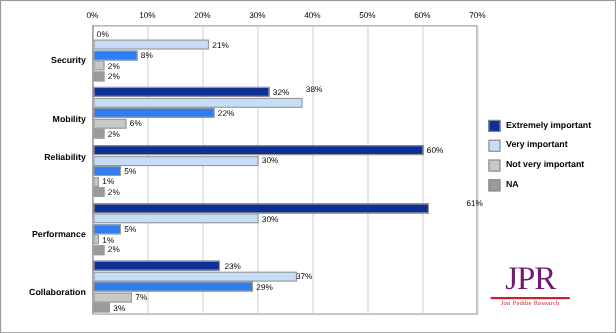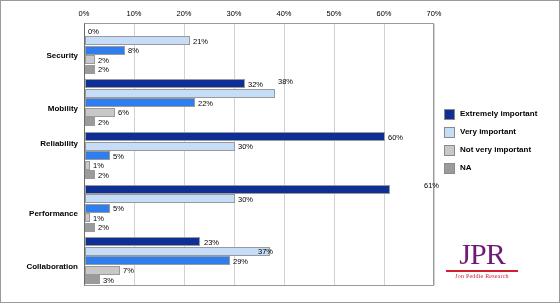--- a/index.html
+++ b/index.html
@@ -208,21 +208,21 @@
           <div class="barlabel" style="left: 28px; top: 23.5px;">5%</div>
           <div class="bar" style="top: 28.5px; width: 5px; background: rgb(200, 200, 200);"></div>
           <div class="barlabel" style="left: 8px; top: 33px;">1%</div>
           <div class="bar" style="top: 38px; width: 10px; background: rgb(155, 155, 155);"></div>
           <div class="barlabel" style="left: 13px; top: 42.5px;">2%</div>
         </div>
         <div class="group" style="top: 213.2px; height: 47px;">
           <div class="bar" style="top: 0px; width: 115px; background: rgb(13, 47, 150);"></div>
           <div class="barlabel" style="left: 119px; top: 4.5px;">23%</div>
           <div class="bar" style="top: 9.5px; width: 185px; background: rgb(197, 221, 247);"></div>
-          <div class="barlabel" style="left: 173px; top: 14px; text-align: center;">37%</div>
+          <div class="barlabel" style="left: 184px; top: 14px; text-align: center;">37%</div>
           <div class="bar" style="top: 19px; width: 145px; background: rgb(47, 126, 240);"></div>
           <div class="barlabel" style="left: 148px; top: 23.5px;">29%</div>
           <div class="bar" style="top: 28.5px; width: 35px; background: rgb(200, 200, 200);"></div>
           <div class="barlabel" style="left: 38px; top: 33px;">7%</div>
           <div class="bar" style="top: 38px; width: 15px; background: rgb(155, 155, 155);"></div>
           <div class="barlabel" style="left: 18px; top: 42.5px;">3%</div>
         </div>
       </div>
   </div>
 

